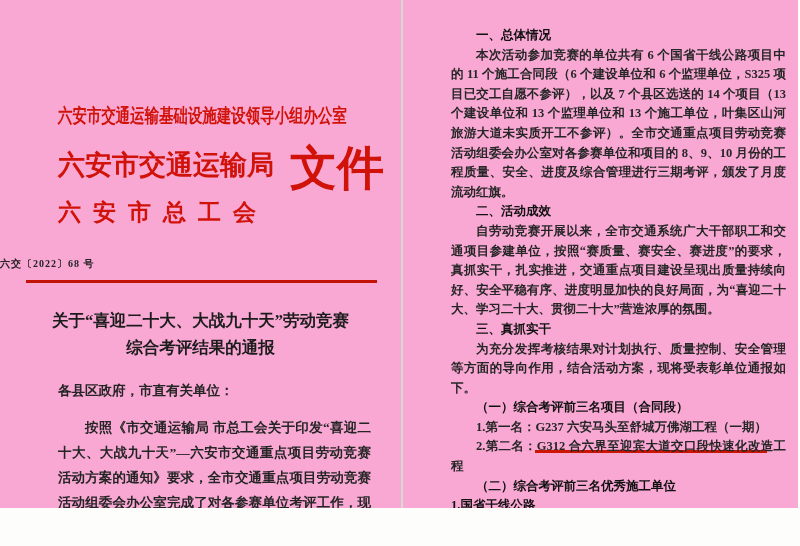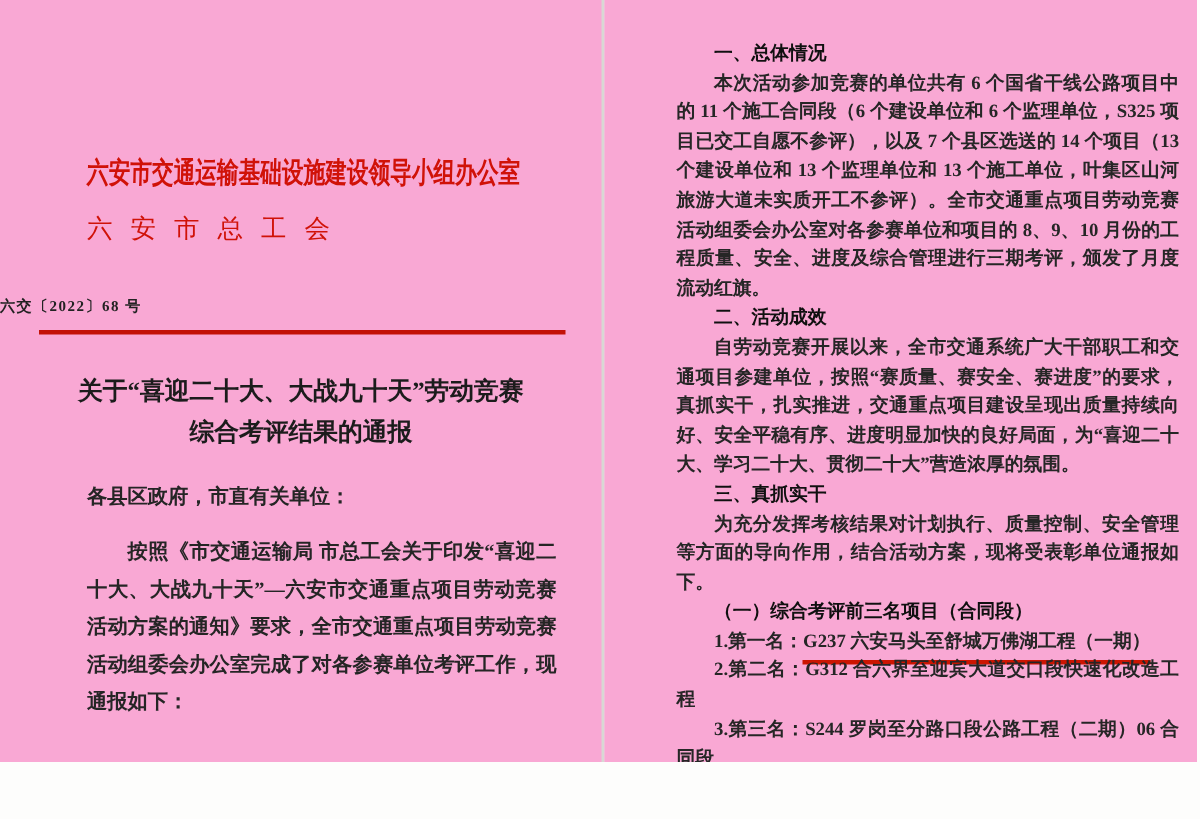--- a/index.html
+++ b/index.html
@@ -39,22 +39,22 @@
     color: #d01208;
     font-weight: bold;
     font-size: 47px;
     line-height: 50px;
     margin-left: 16px;
     margin-top: 6px;
     white-space: nowrap;
   }
   .lh-union {
     color: #d01208;
-    font-weight: normal;
-    font-size: 17px;
+    font-weight: bold;
+    font-size: 23px;
     line-height: 32px;
     letter-spacing: 12px;
     white-space: nowrap;
   }
 
   .doc-no {
     margin-top: 28px;
     text-align: left;
     font-size: 10px;
     font-weight: bold;
@@ -91,32 +91,36 @@
 
   
   .page-right { font-size: 12.5px; line-height: 19.6px; color: #262626; }
   .page-right p { margin: 0; text-align: justify; font-weight: 600; }
   .sec-heading   { font-weight: 800 !important; color: #101010; text-indent: 2em; }
   .sub-heading   { font-weight: 800 !important; color: #101010; text-indent: 2em; }
   .rank-item     { text-indent: 2em; }
   .unit-item     { font-weight: 800 !important; color: #101010; }
   .red-underline {
     border-bottom: 3px solid #cc1502;
-    padding-bottom: 6px;
+    padding-bottom: 16px;
   }
 </style>
 </head>
 <body>
 
 <div class="scan">
 
   <div class="page page-left">
 
     <div class="letterhead">
       <div class="lh-small">六安市交通运输基础设施建设领导小组办公室</div>
+      <div class="lh-row">
+        <div class="lh-main">六安市交通运输局</div>
+        <div class="lh-doc">文件</div>
+      </div>
       <div class="lh-union">六安市总工会</div>
     </div>
 
     <div class="doc-no">六交〔2022〕68 号</div>
 
     <div class="red-rule"></div>
 
     <div class="doc-title">
       <div>关于“喜迎二十大、大战九十天”劳动竞赛</div>
       <div>综合考评结果的通报</div>
@@ -139,20 +143,19 @@
 
     <p class="sec-heading">三、真抓实干</p>
     <p class="indent">为充分发挥考核结果对计划执行、质量控制、安全管理等方面的导向作用，结合活动方案，现将受表彰单位通报如下。</p>
 
     <p class="sub-heading">（一）综合考评前三名项目（合同段）</p>
 
     <p class="rank-item"><span>1.第一名：</span><span class="red-underline">G237 六安马头至舒城万佛湖工程（一期）</span></p>
 
     <p class="rank-item">2.第二名：G312 合六界至迎宾大道交口段快速化改造工程</p>
 
-    <p class="rank-item">3.第三名：S244 罗岗至分路口段公路工程（二期）06 合同段</p>
 
     <p class="sub-heading">（二）综合考评前三名优秀施工单位</p>
 
     <p class="unit-item">1.国省干线公路</p>
 
   </div>
 </div>
 
 </body></html>

